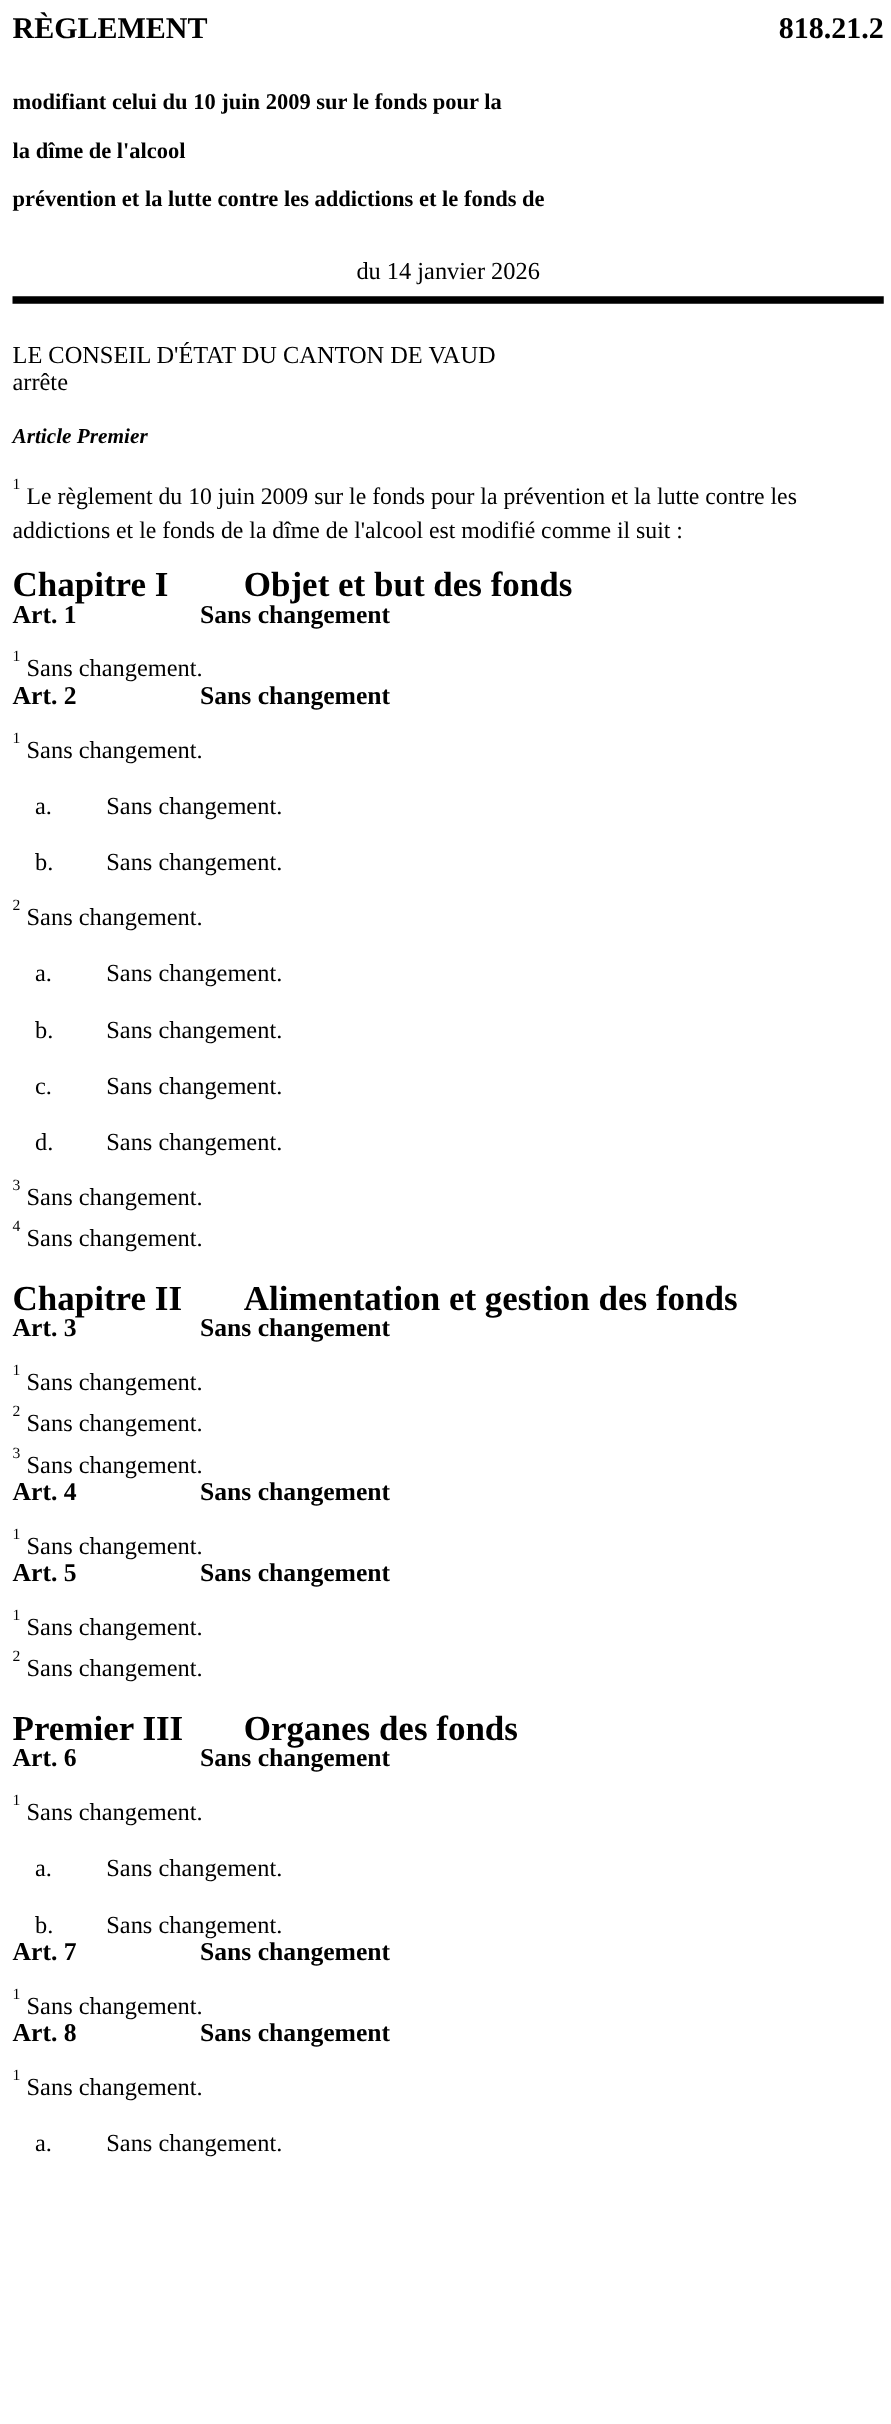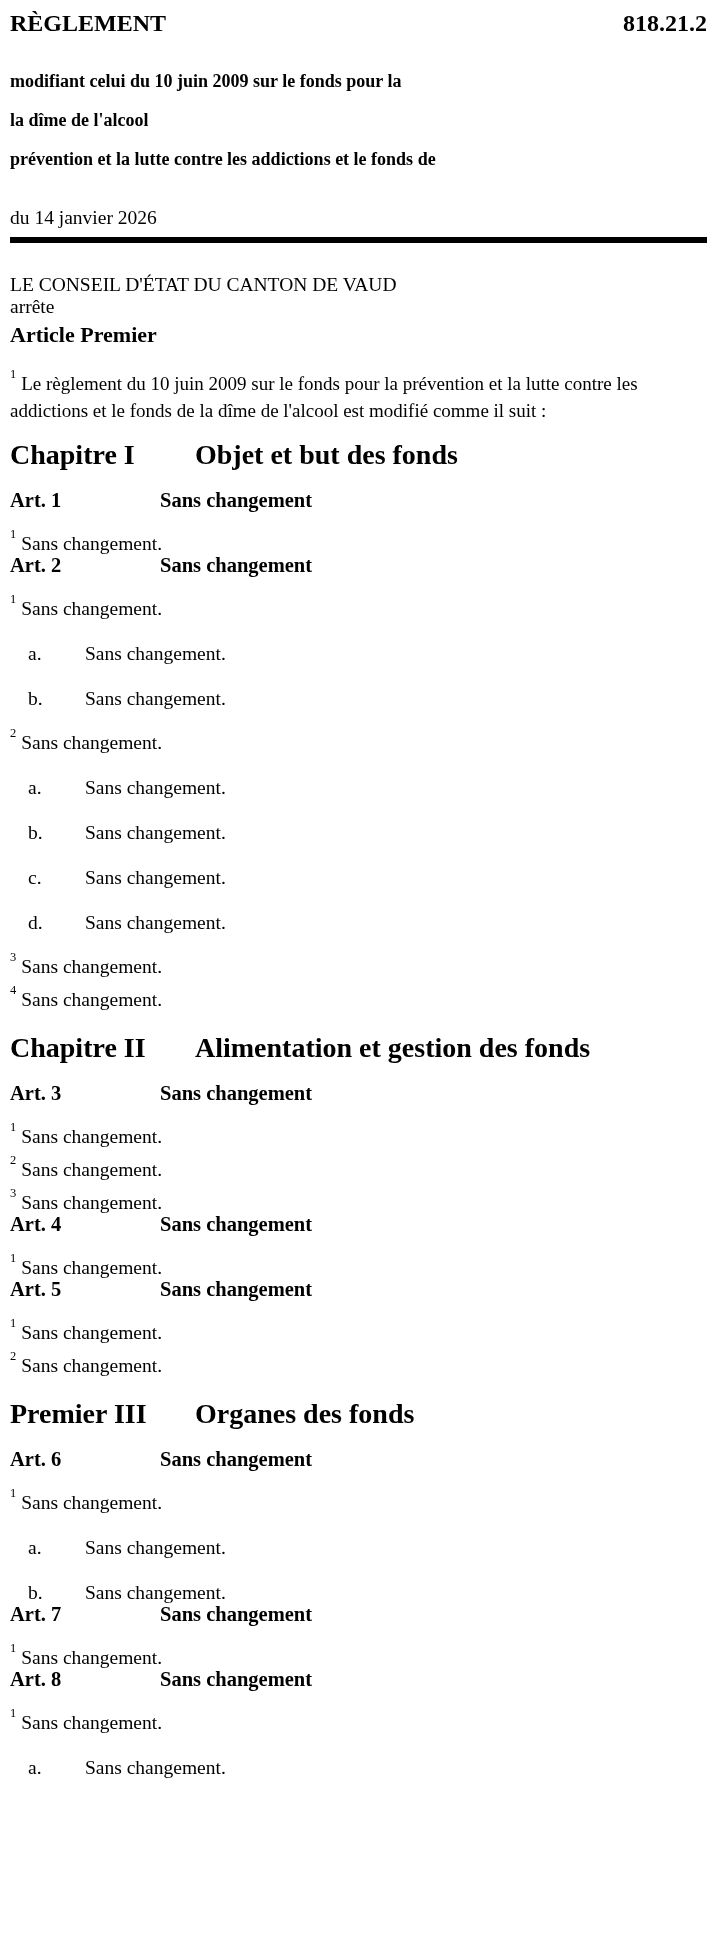--- a/index.html
+++ b/index.html
@@ -29,39 +29,41 @@
     margin: 26px 0 0 0;
     font-size: 18px;
     font-weight: bold;
     line-height: 39px;
   }
   .title-line { white-space: nowrap; }
   .doc-date {
     margin-top: 28px;
     font-size: 19.5px;
     line-height: 21px;
+    text-align: center;
   }
   .rule {
     margin-top: 9px;
     height: 6px;
     background: #000000;
   }
   .authority {
     margin-top: 31px;
     font-size: 19.5px;
     line-height: 22px;
   }
   .decree {
     font-size: 19.5px;
     line-height: 22px;
   }
   .article-premier {
-    margin-top: 6px;
-    font-size: 22px;
-    font-weight: bold;
+    margin-top: 20px;
+    font-size: 17px;
+    font-weight: bold;
+    font-style: italic;
     line-height: 22px;
   }
   .intro {
     margin: 24px 0 0 0;
     width: 706px;
     font-size: 19px;
     line-height: 27px;
   }
   sup.s {
     font-size: 12.5px;
@@ -79,21 +81,21 @@
     line-height: 24px;
   }
   .row-chapter .lbl { flex: 0 0 185px; }
   .row-article {
     display: flex;
     font-size: 20.5px;
     font-weight: bold;
     line-height: 23px;
   }
   .row-article .lbl { flex: 0 0 150px; }
-  .row-chapter + .row-article { margin-top: 22px; }
+  .row-chapter + .row-article { }
   .row-sup { margin-top: 21px; }
   .row-sup + .row-sup { margin-top: 12px; }
   .row-alpha + .row-sup { margin-top: 23px; }
   .row-alpha {
     display: flex;
     margin-top: 24px;
     padding-left: 18px;
   }
   .row-alpha .albl { flex: 0 0 57px; }
   #body-rows > .row:first-child { margin-top: 19px; }

